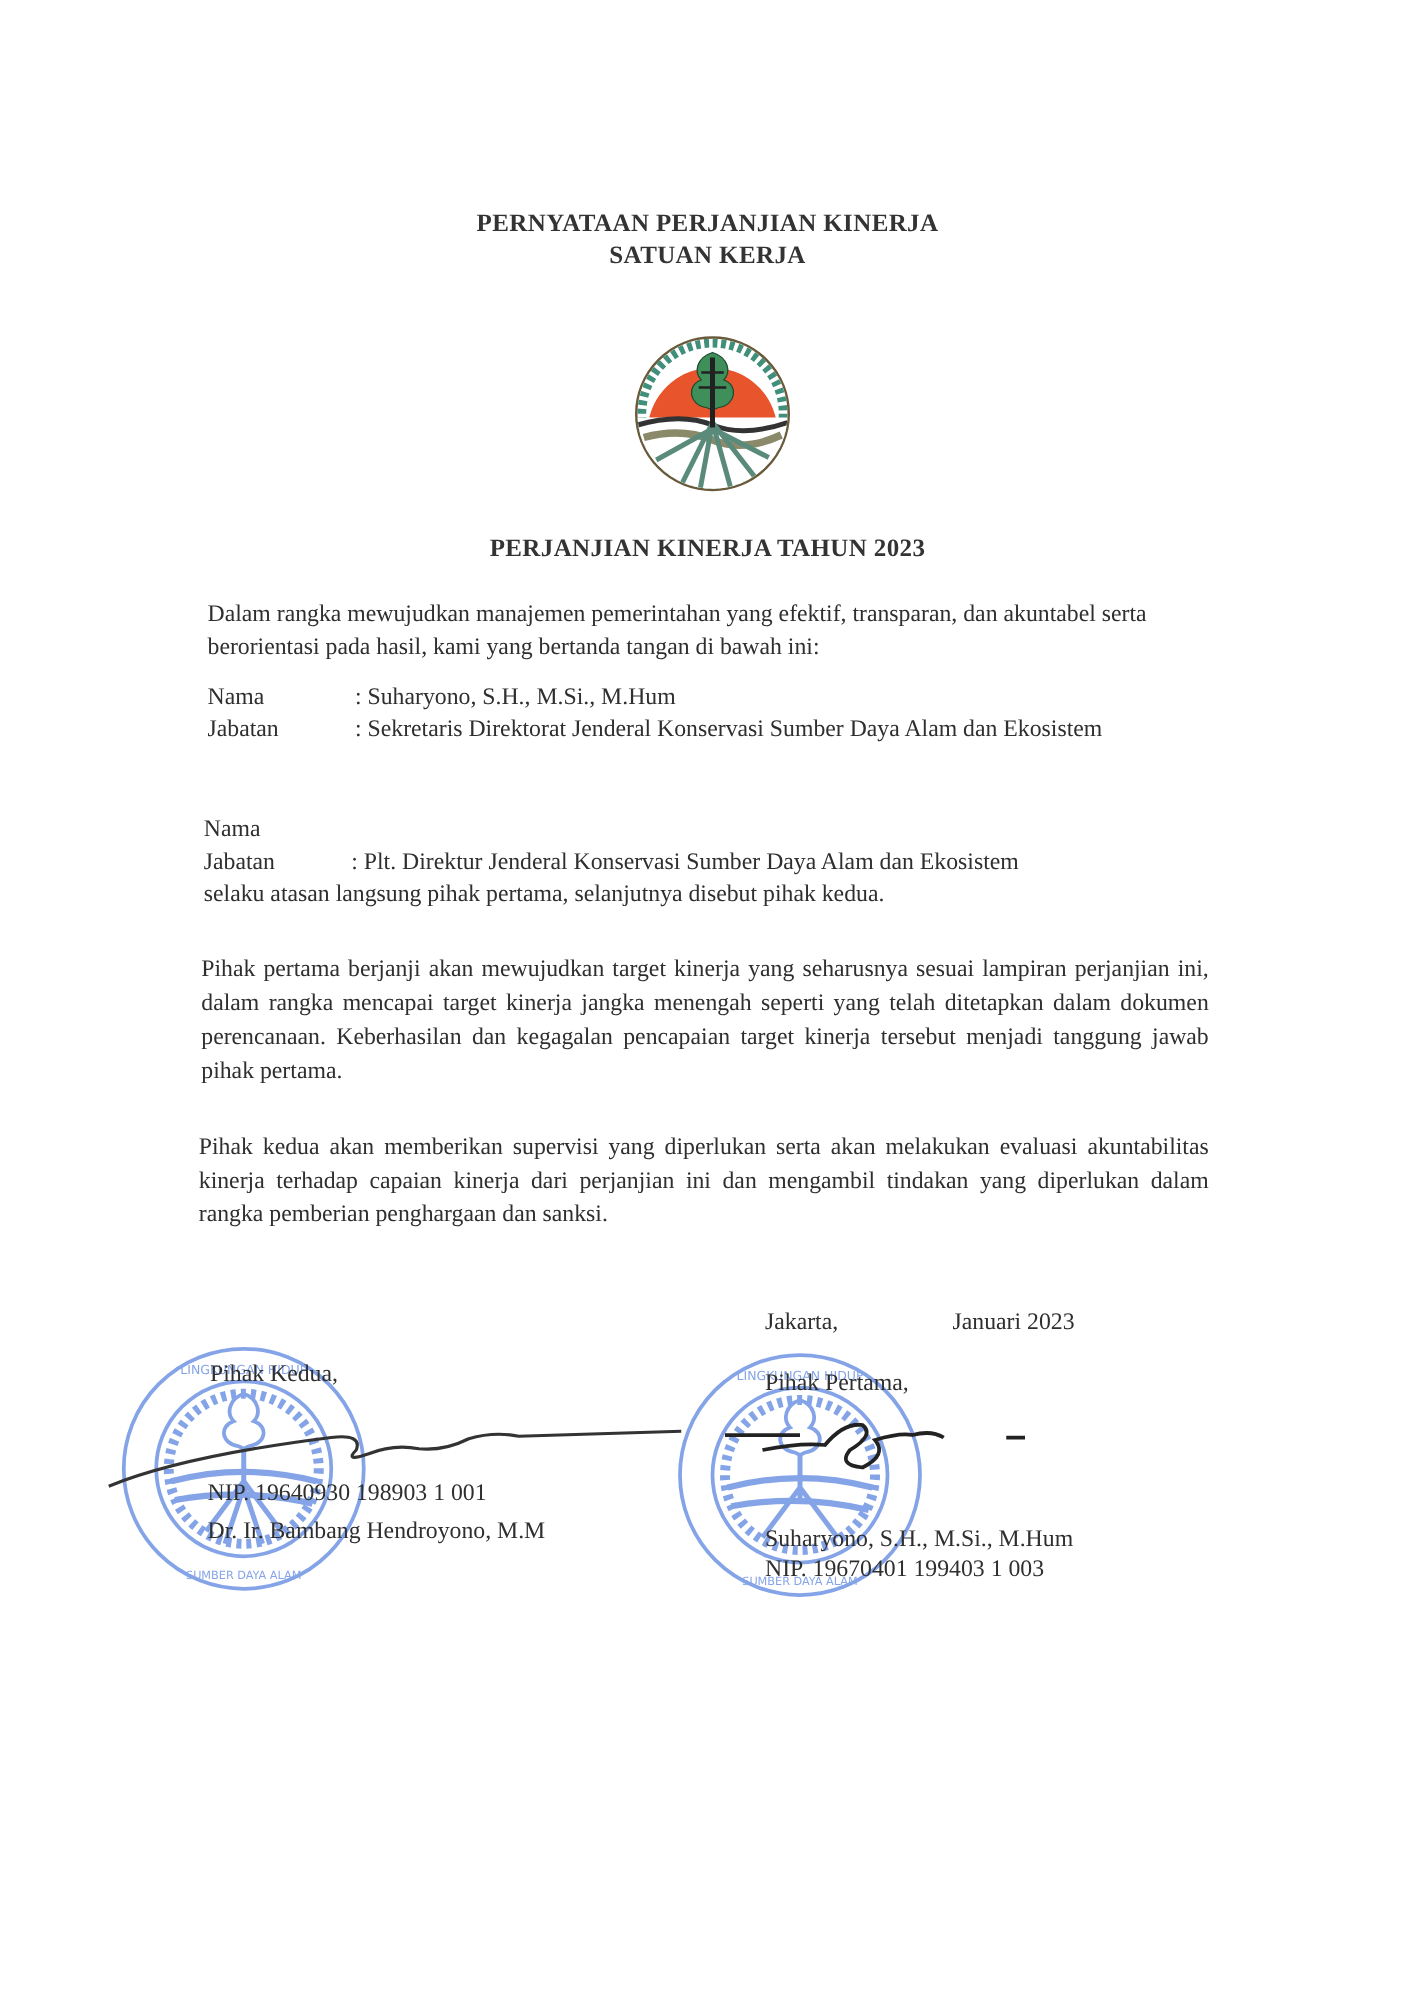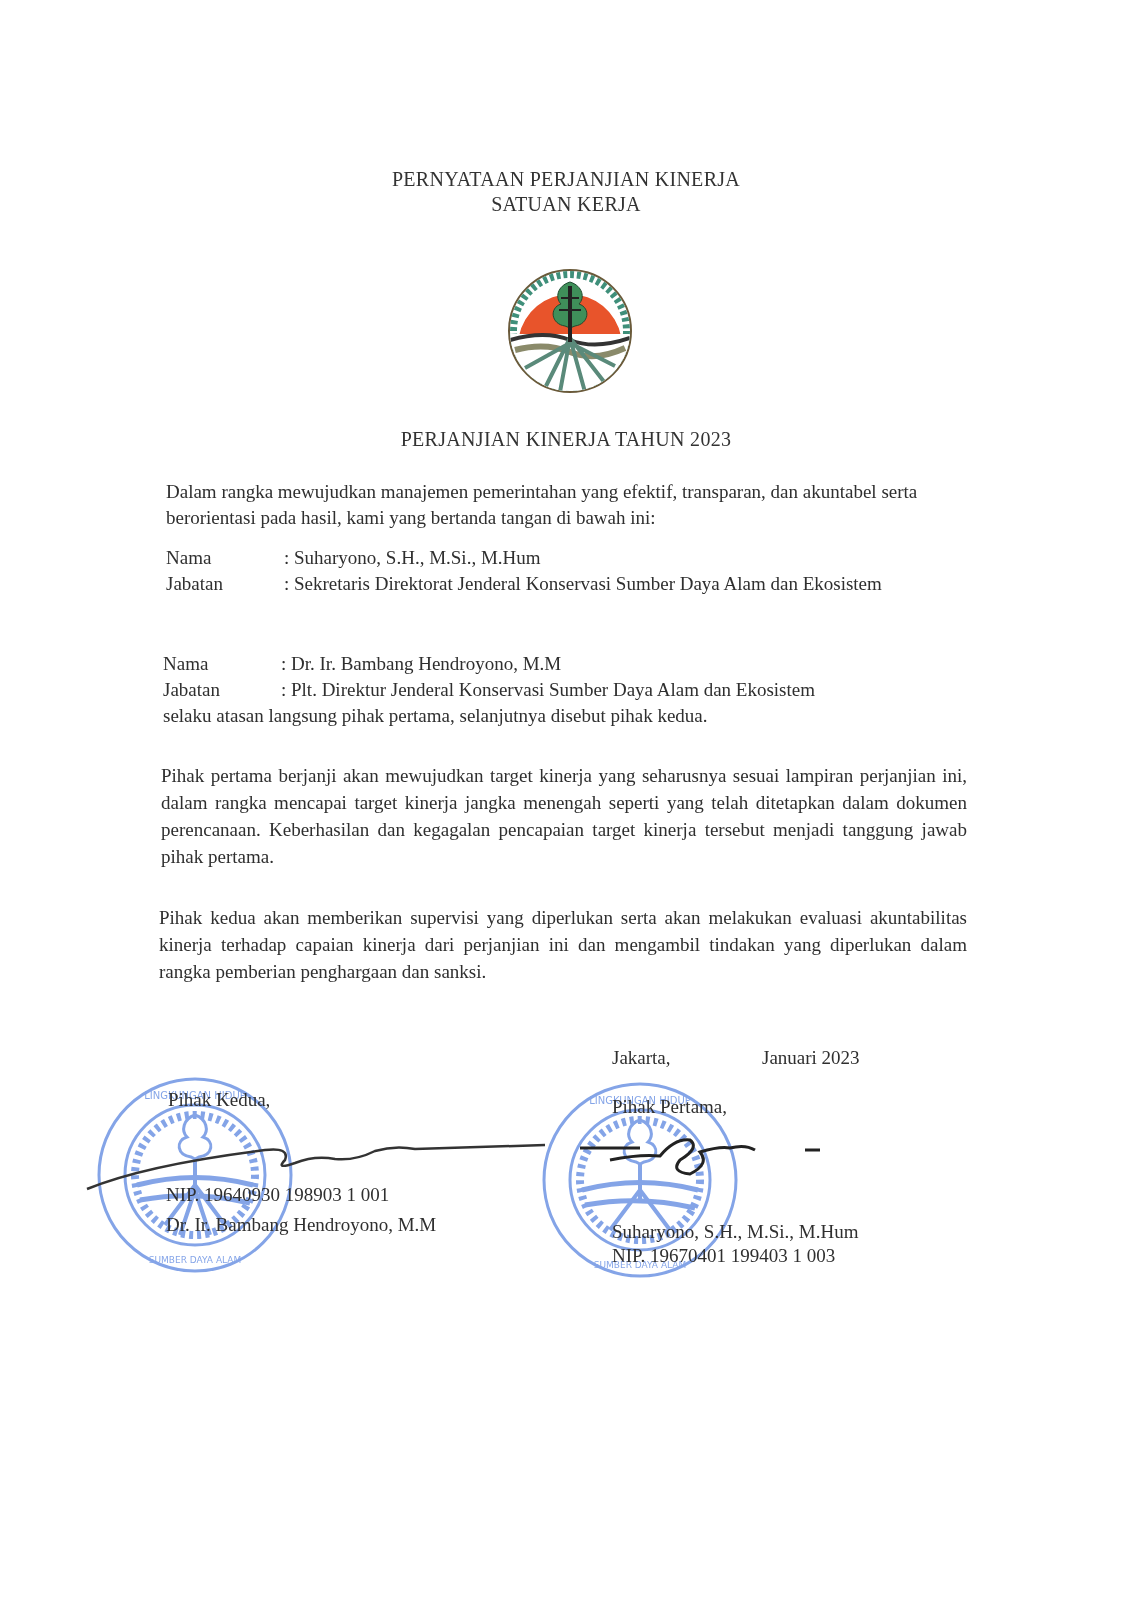--- a/index.html
+++ b/index.html
@@ -1,19 +1,19 @@
 <!DOCTYPE html>
 <html><head>
   <meta charset="utf-8">
   <style>
     html, body { margin: 0; padding: 0; background: #ffffff; }
     body { width: 1132px; height: 1600px; position: relative; overflow: hidden;
            font-family: "Liberation Serif", "DejaVu Serif", serif; color: #2a2a2a; }
     .abs { position: absolute; }
-    .title { font-weight: normal; font-size: 20px; text-align: center; width: 1132px; left: 0; letter-spacing: 0.3px; color: #333; }
+    .title { font-weight: bold; font-size: 20px; text-align: center; width: 1132px; left: 0; letter-spacing: 0.3px; color: #333; }
     .body-text { font-size: 19px; line-height: 26px; color: #2f2f2f; }
     .justify { text-align: justify; text-align-last: left; }
     .row { display: flex; }
     .lbl { width: 118px; }
     .logo { left: 505px; top: 268px; width: 130px; height: 126px; }
     .stamp { opacity: 0.75; }
     .sig { position: absolute; }
   </style>
 </head>
 <body>
@@ -54,21 +54,20 @@
     </div>
   <div class="row">
       <span class="lbl">Jabatan</span>
       <span>: Sekretaris Direktorat Jenderal Konservasi Sumber Daya Alam dan Ekosistem</span>
     </div>
 </div>
 
 <div class="abs body-text" style="left:163px; top:651px; width:800px;">
   <div class="row">
       <span class="lbl">Nama</span>
-      <span>: Dr. Ir. Bambang Hendroyono, M.M</span>
     </div>
   <div class="row">
       <span class="lbl">Jabatan</span>
       <span>: Plt. Direktur Jenderal Konservasi Sumber Daya Alam dan Ekosistem</span>
     </div>
   <div>selaku atasan langsung pihak pertama, selanjutnya disebut pihak kedua.</div>
 </div>
 
 <div class="abs body-text justify" style="left:161px; top:762px; width:806px; line-height:27px;">Pihak pertama berjanji akan mewujudkan target kinerja yang seharusnya sesuai lampiran perjanjian ini, dalam rangka mencapai target kinerja jangka menengah seperti yang telah ditetapkan dalam dokumen perencanaan. Keberhasilan dan kegagalan pencapaian target kinerja tersebut menjadi tanggung jawab pihak pertama.</div>
 <div class="abs body-text justify" style="left:159px; top:904px; width:808px; line-height:27px;">Pihak kedua akan memberikan supervisi yang diperlukan serta akan melakukan evaluasi akuntabilitas kinerja terhadap capaian kinerja dari perjanjian ini dan mengambil tindakan yang diperlukan dalam rangka pemberian penghargaan dan sanksi.</div>

